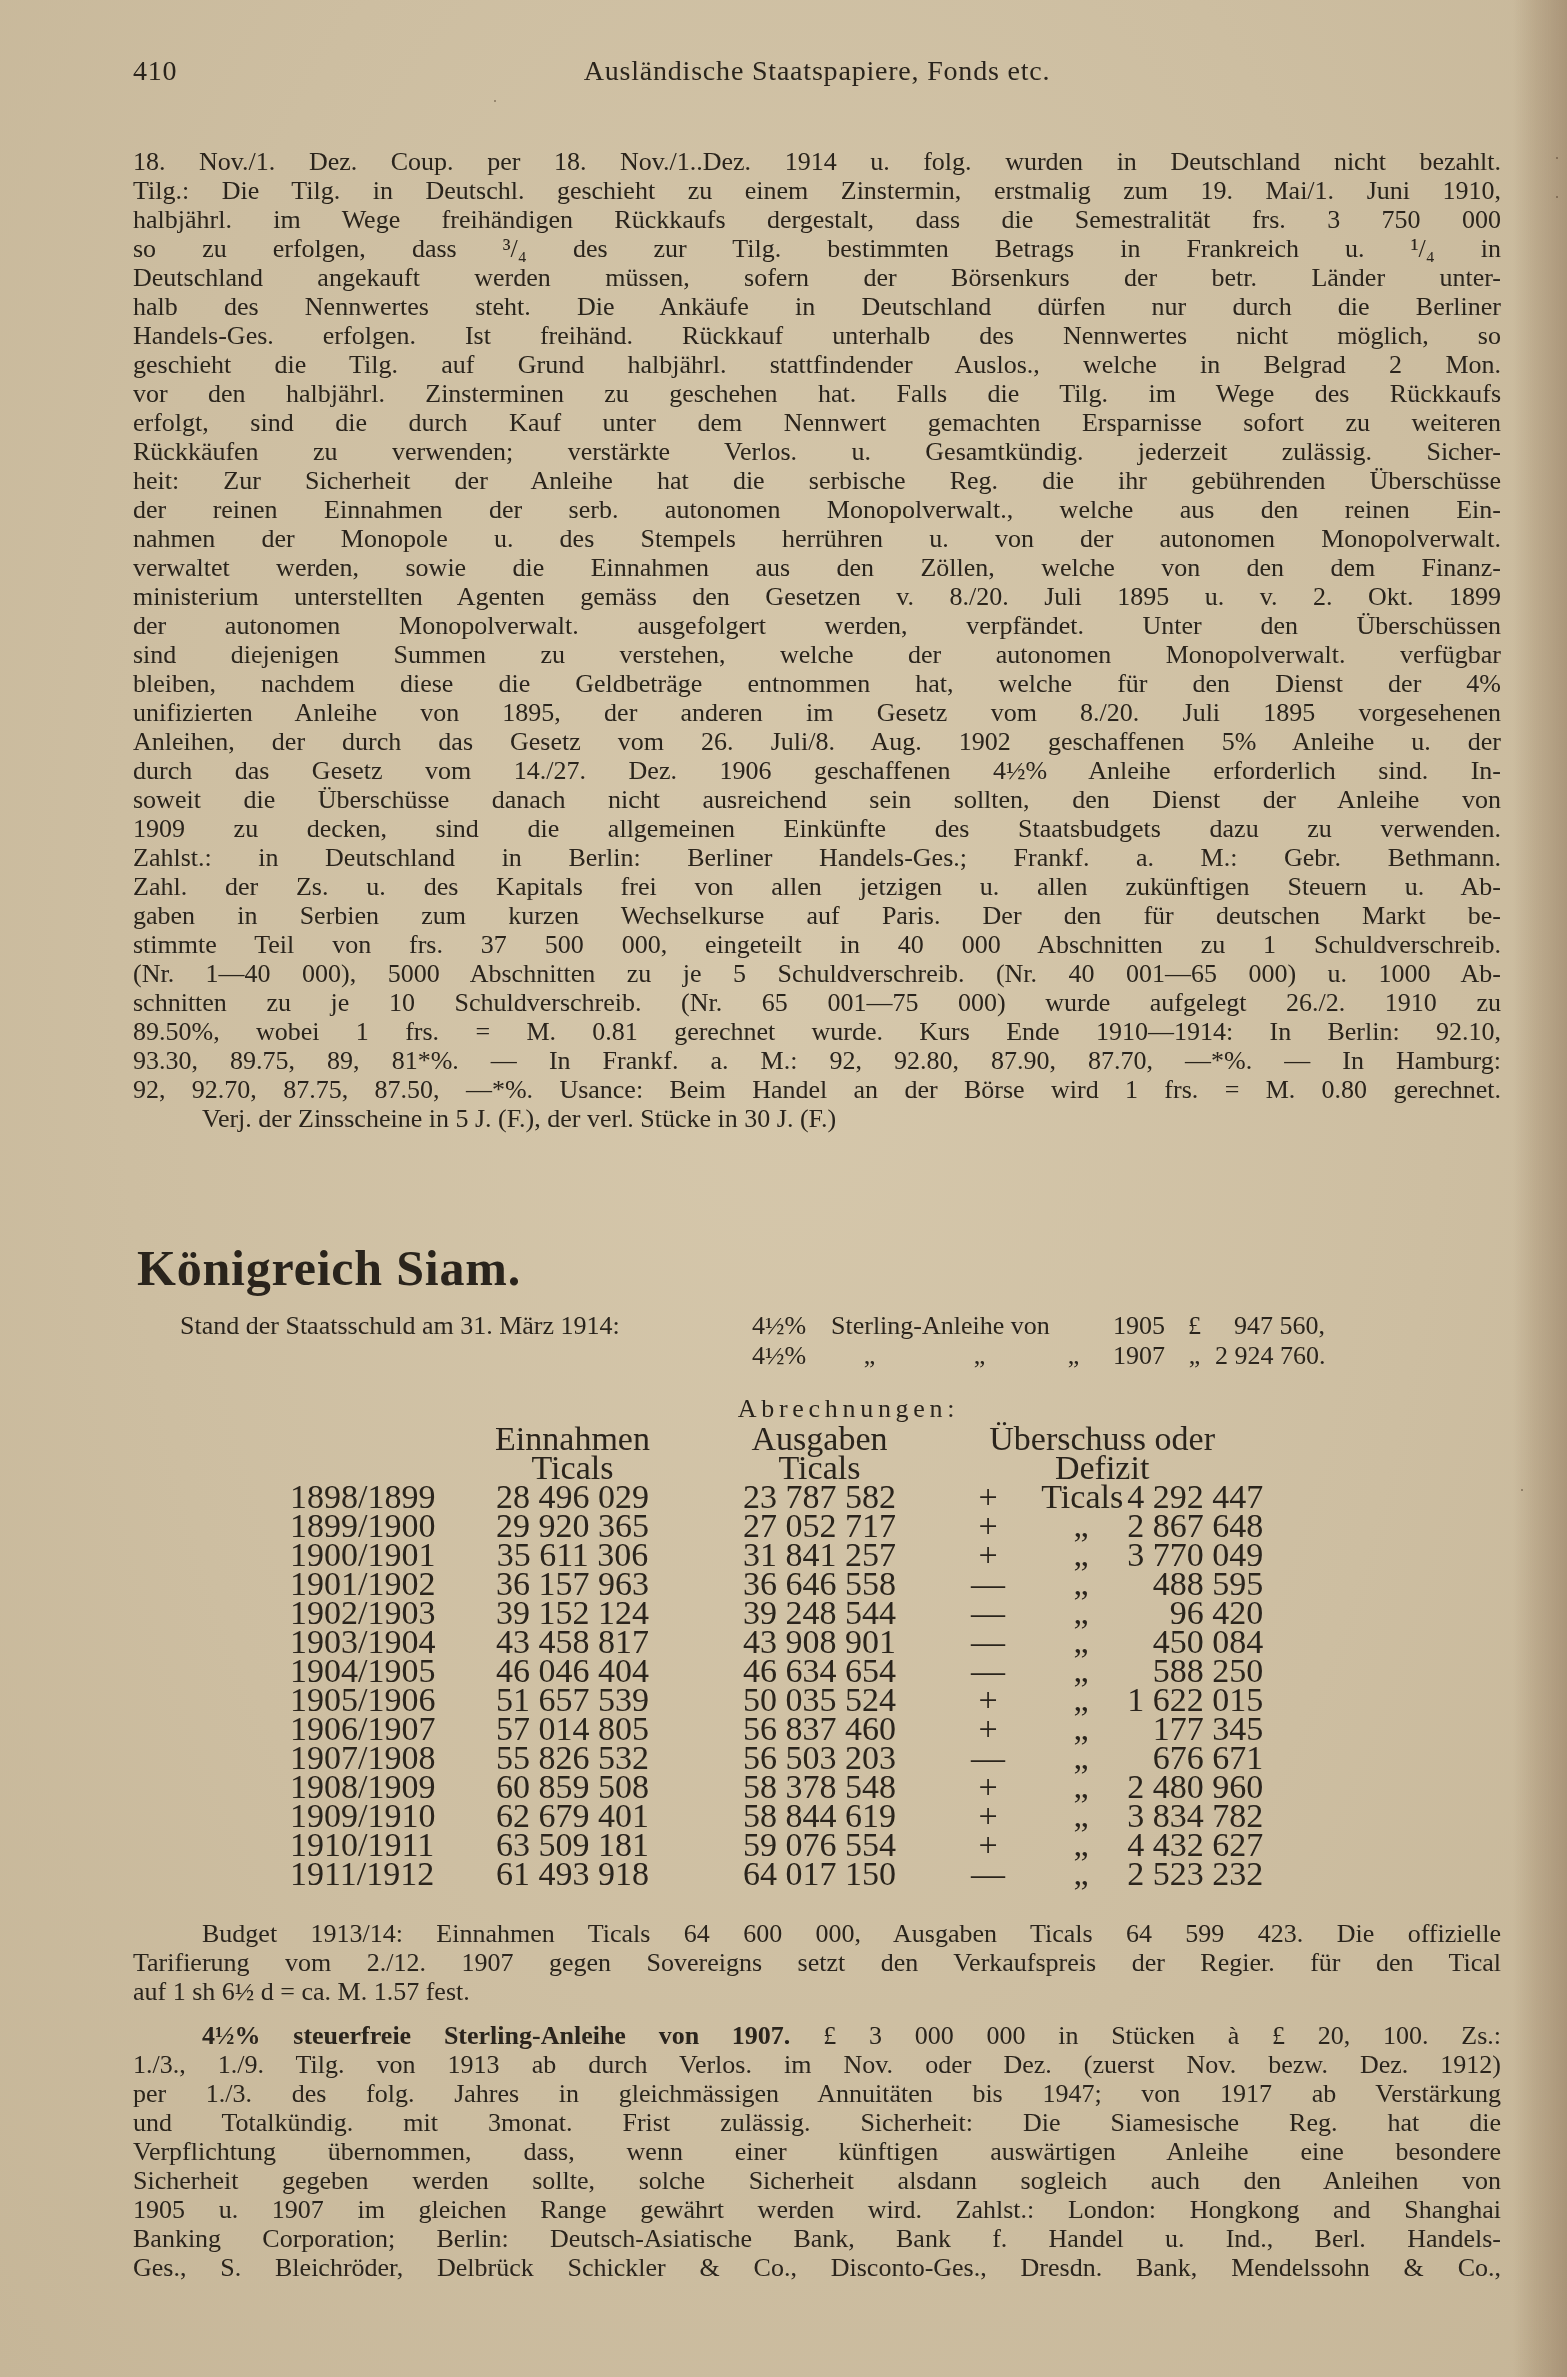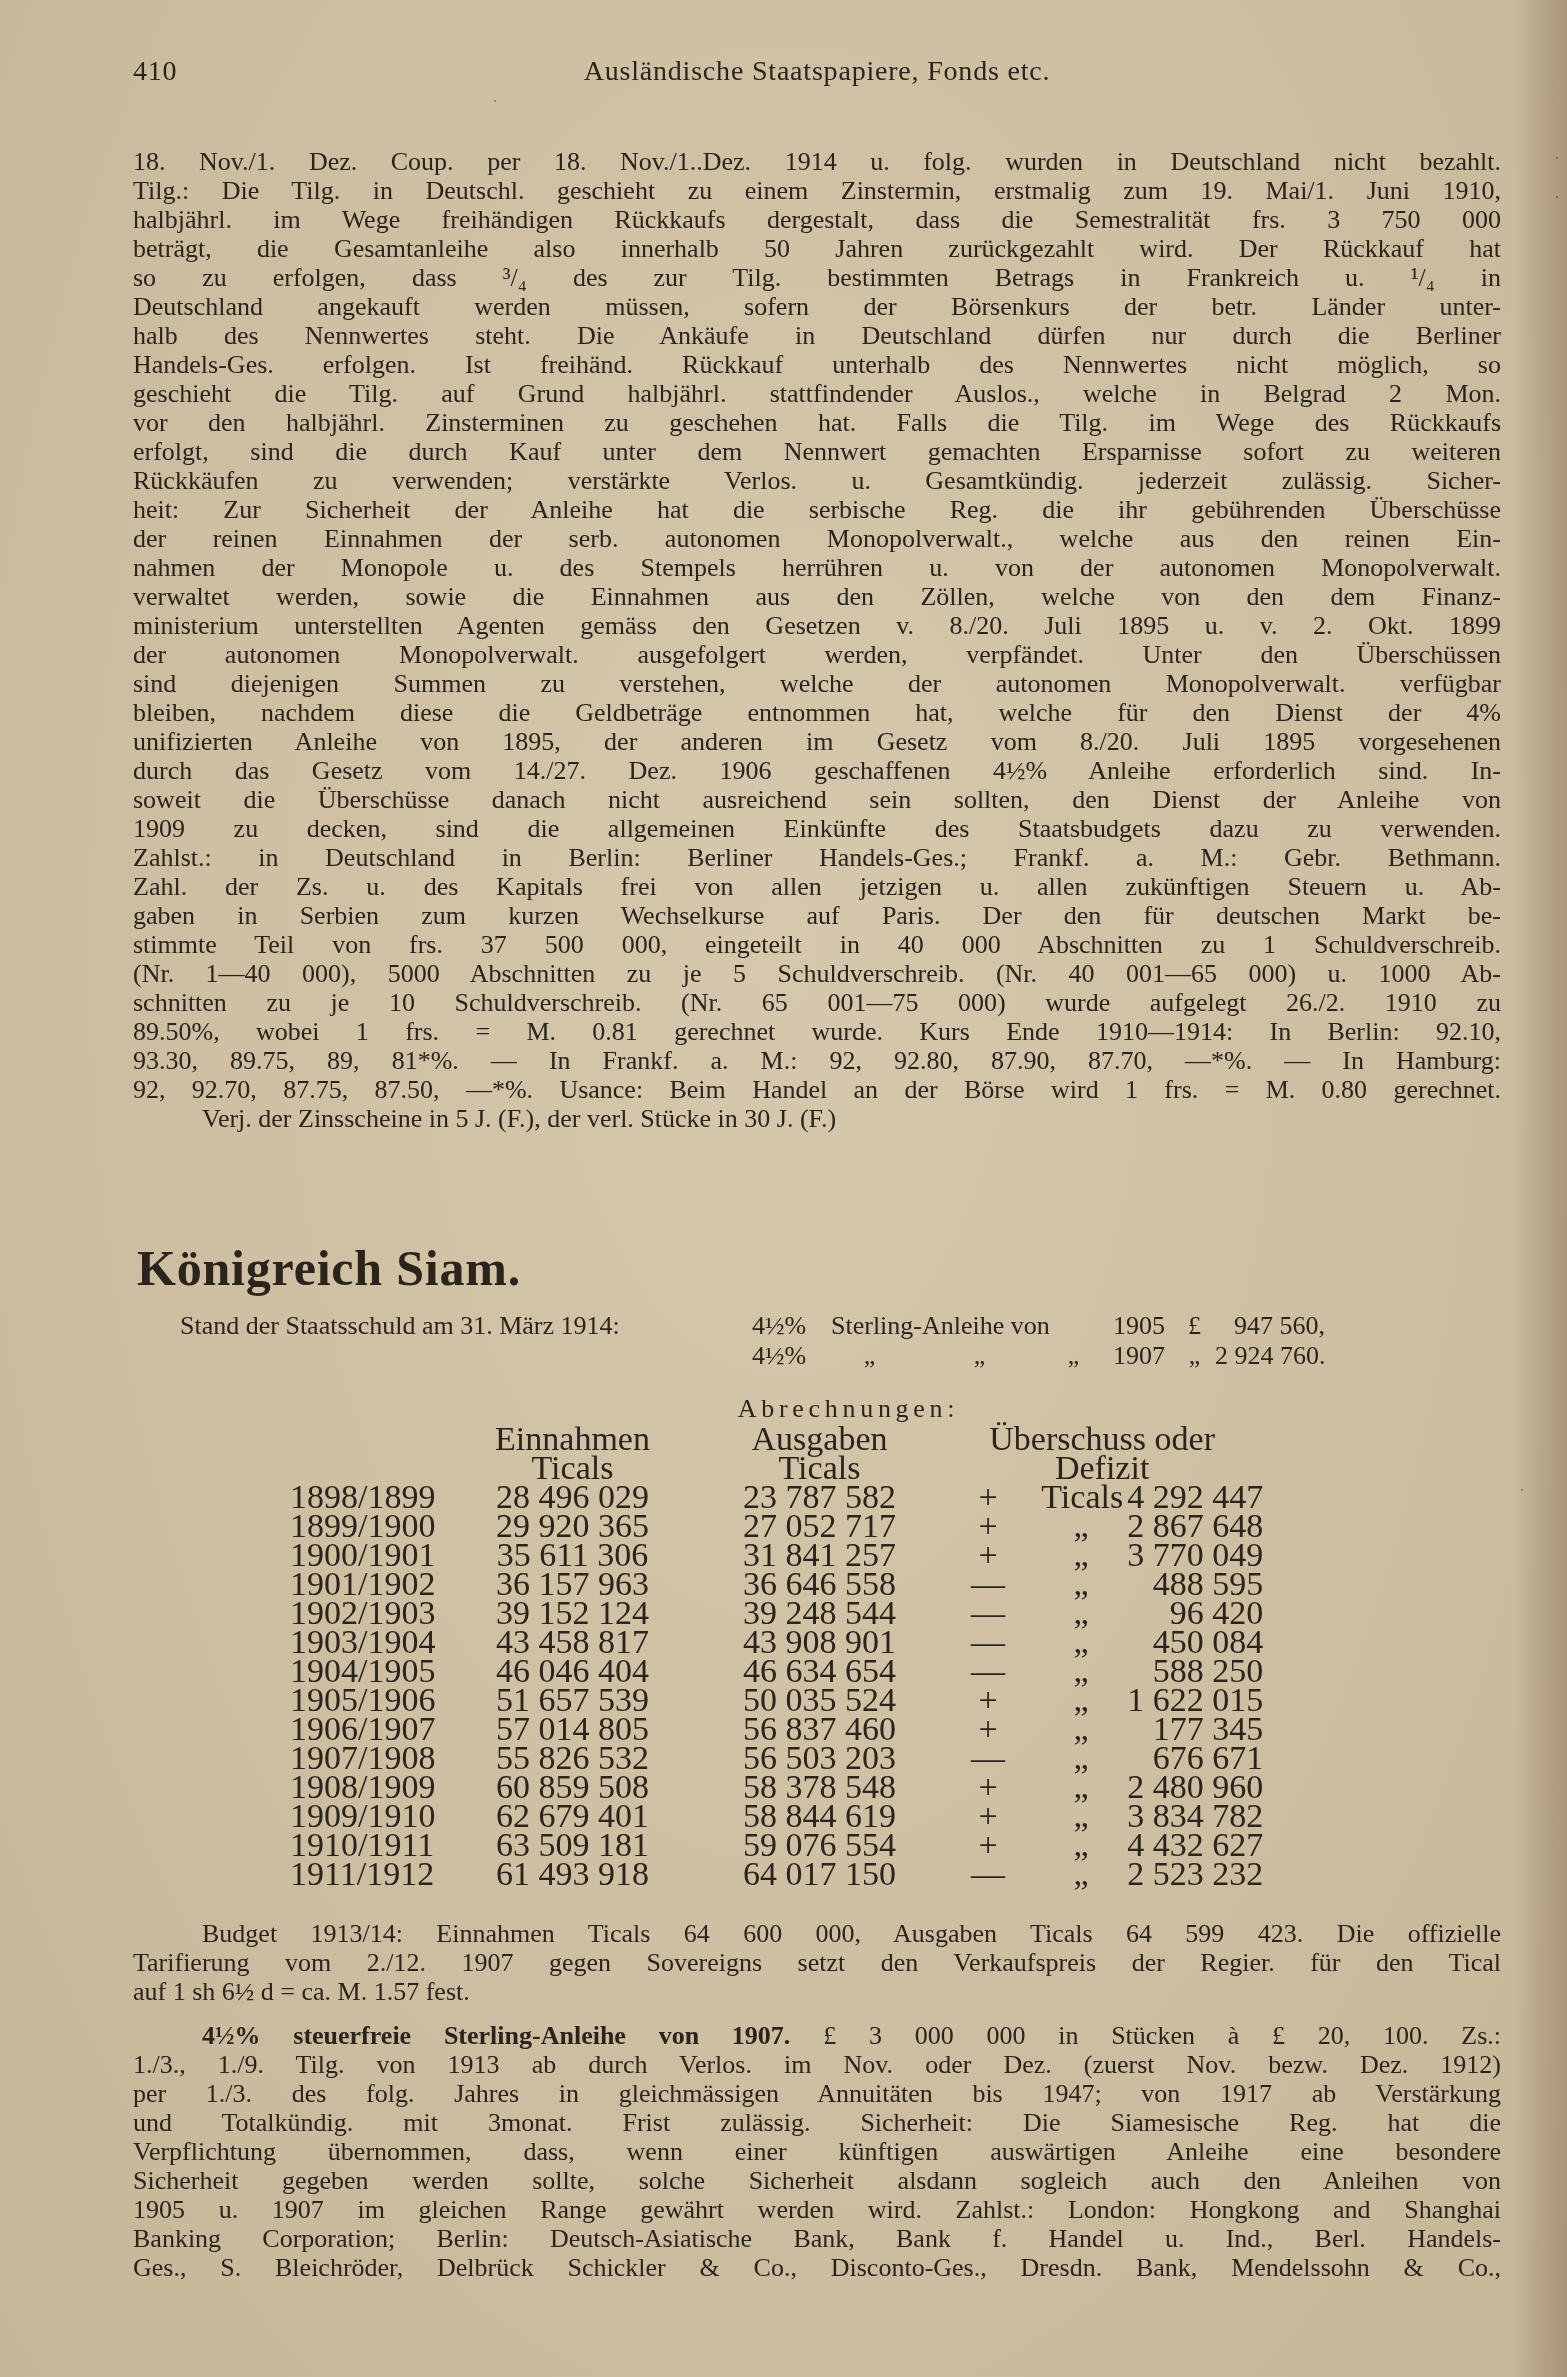--- a/index.html
+++ b/index.html
@@ -74,38 +74,38 @@
 
   <div class="running-head">
     <span class="pno">410</span>
     <span class="rtitle">Ausländische Staatspapiere, Fonds etc.</span>
   </div>
 
   <div class="para p1" id="serbia-para">
       <span class="line">18. Nov./1. Dez.  Coup. per 18. Nov./1..Dez. 1914 u. folg. wurden in Deutschland nicht bezahlt.</span>
       <span class="line">Tilg.: Die Tilg. in Deutschl. geschieht zu einem Zinstermin, erstmalig zum 19. Mai/1. Juni 1910,</span>
       <span class="line">halbjährl. im Wege freihändigen Rückkaufs dergestalt, dass die Semestralität frs. 3 750 000</span>
-      <span class="line">beträgt, die Gesamtanleihe also innerhalb 50 Jahren zurückgezahlt wird.  Der Rückkauf hat</span>
       <span class="line">so zu erfolgen, dass ³/₄ des zur Tilg. bestimmten Betrags in Frankreich u. ¹/₄ in</span>
       <span class="line">Deutschland angekauft werden müssen, sofern der Börsenkurs der betr. Länder unter-</span>
       <span class="line">halb des Nennwertes steht.  Die Ankäufe in Deutschland dürfen nur durch die Berliner</span>
       <span class="line">Handels-Ges. erfolgen.  Ist freihänd. Rückkauf unterhalb des Nennwertes nicht möglich, so</span>
       <span class="line">geschieht die Tilg. auf Grund halbjährl. stattfindender Auslos., welche in Belgrad 2 Mon.</span>
       <span class="line">vor den halbjährl. Zinsterminen zu geschehen hat.  Falls die Tilg. im Wege des Rückkaufs</span>
       <span class="line">erfolgt, sind die durch Kauf unter dem Nennwert gemachten Ersparnisse sofort zu weiteren</span>
       <span class="line">Rückkäufen zu verwenden; verstärkte Verlos. u. Gesamtkündig. jederzeit zulässig.  Sicher-</span>
       <span class="line">heit: Zur Sicherheit der Anleihe hat die serbische Reg. die ihr gebührenden Überschüsse</span>
       <span class="line">der reinen Einnahmen der serb. autonomen Monopolverwalt., welche aus den reinen Ein-</span>
       <span class="line">nahmen der Monopole u. des Stempels herrühren u. von der autonomen Monopolverwalt.</span>
       <span class="line">verwaltet werden, sowie die Einnahmen aus den Zöllen, welche von den dem Finanz-</span>
       <span class="line">ministerium unterstellten Agenten gemäss den Gesetzen v. 8./20. Juli 1895 u. v. 2. Okt. 1899</span>
       <span class="line">der autonomen Monopolverwalt. ausgefolgert werden, verpfändet.  Unter den Überschüssen</span>
       <span class="line">sind diejenigen Summen zu verstehen, welche der autonomen Monopolverwalt. verfügbar</span>
       <span class="line">bleiben, nachdem diese die Geldbeträge entnommen hat, welche für den Dienst der 4%</span>
       <span class="line">unifizierten Anleihe von 1895, der anderen im Gesetz vom 8./20. Juli 1895 vorgesehenen</span>
+      <span class="line">Anleihen, der durch das Gesetz vom 26. Juli/8. Aug. 1902 geschaffenen 5% Anleihe u. der</span>
       <span class="line">durch das Gesetz vom 14./27. Dez. 1906 geschaffenen 4½% Anleihe erforderlich sind.  In-</span>
       <span class="line">soweit die Überschüsse danach nicht ausreichend sein sollten, den Dienst der Anleihe von</span>
       <span class="line">1909 zu decken, sind die allgemeinen Einkünfte des Staatsbudgets dazu zu verwenden.</span>
       <span class="line">Zahlst.: in Deutschland in Berlin: Berliner Handels-Ges.; Frankf. a. M.: Gebr. Bethmann.</span>
       <span class="line">Zahl. der Zs. u. des Kapitals frei von allen jetzigen u. allen zukünftigen Steuern u. Ab-</span>
       <span class="line">gaben in Serbien zum kurzen Wechselkurse auf Paris.  Der den für deutschen Markt be-</span>
       <span class="line">stimmte Teil von frs. 37 500 000, eingeteilt in 40 000 Abschnitten zu 1 Schuldverschreib.</span>
       <span class="line">(Nr. 1—40 000), 5000 Abschnitten zu je 5 Schuldverschreib. (Nr. 40 001—65 000) u. 1000 Ab-</span>
       <span class="line">schnitten zu je 10 Schuldverschreib. (Nr. 65 001—75 000) wurde aufgelegt 26./2. 1910 zu</span>
       <span class="line">89.50%, wobei 1 frs. = M. 0.81 gerechnet wurde.  Kurs Ende 1910—1914: In Berlin: 92.10,</span>

